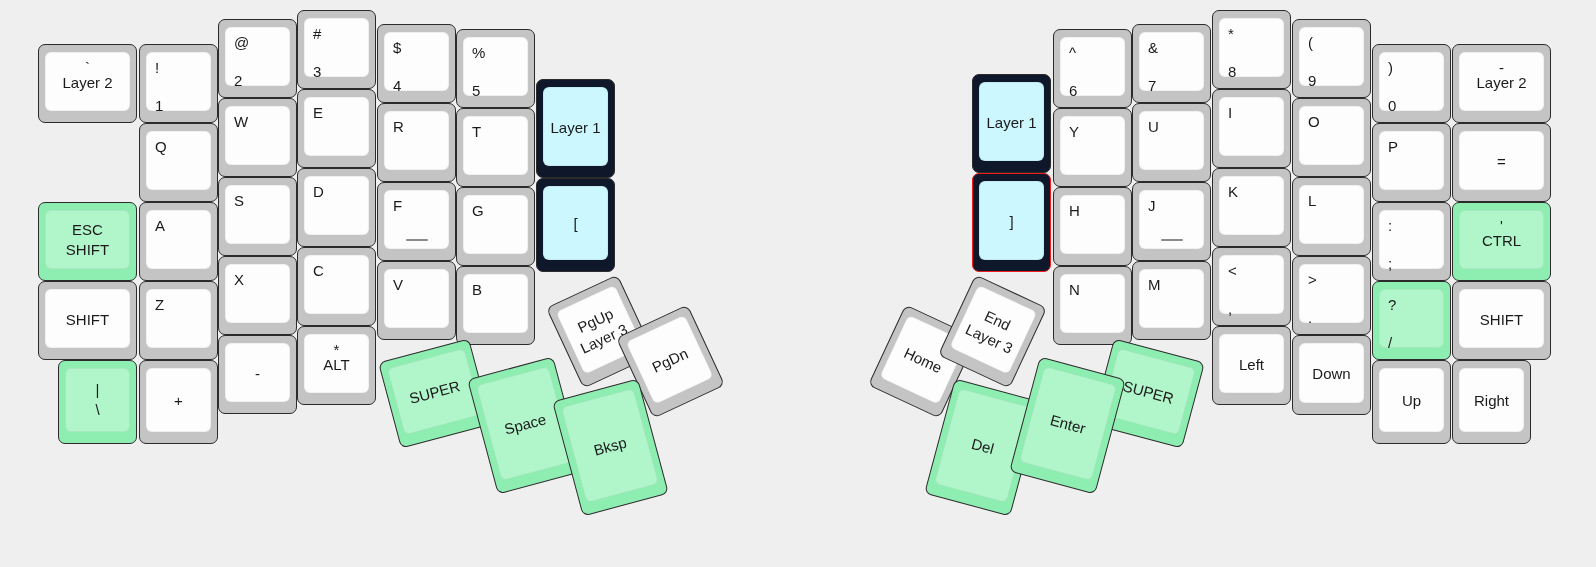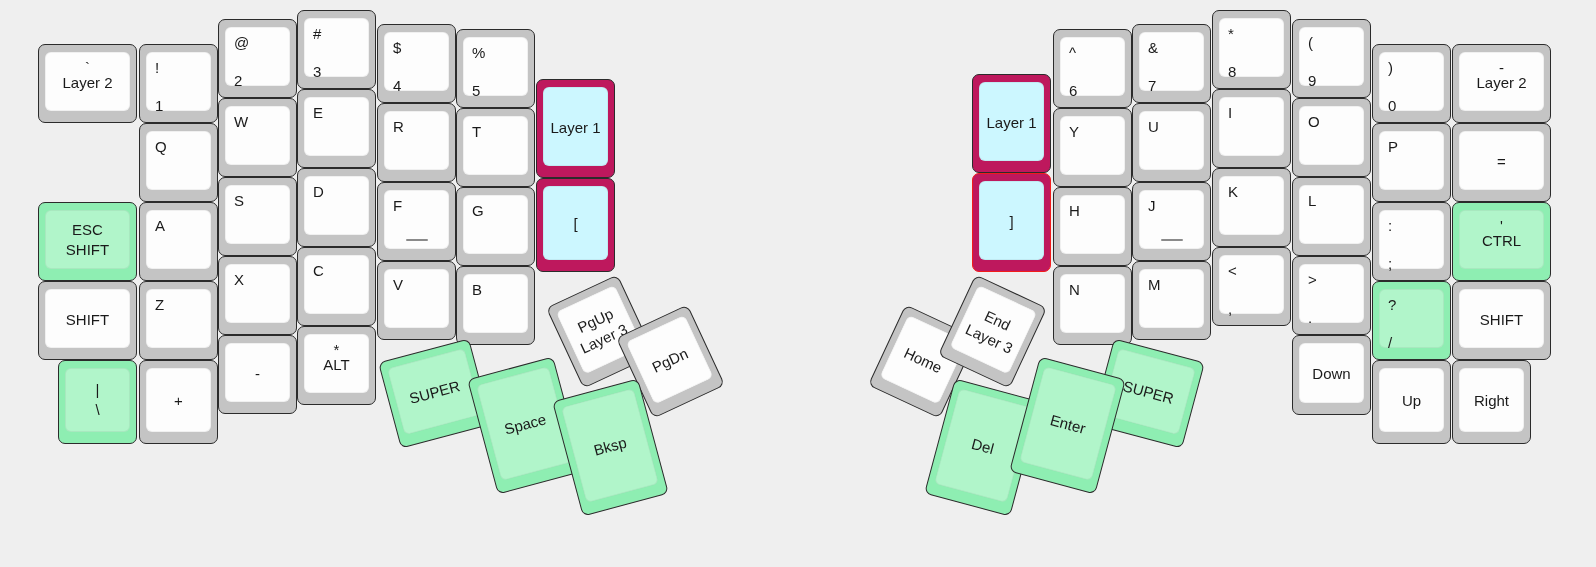--- a/index.html
+++ b/index.html
@@ -23,21 +23,21 @@
   }
   .key .cap{
     position:relative;
     width:100%;height:100%;
     box-sizing:border-box;
     background:#fdfdfd;
     border-radius:6px;
     border:1px solid rgba(0,0,0,0.05);
   }
   
-  .key.blue{background:#be185d;}
+  .key.blue{background:#0f172a;}
   .key.blue .cap{background:#ccf7ff;}
   .key.green{background:#8eeeb2;}
   .key.green .cap{background:#b1f5ca;}
   .key.sel{border-color:#f21b1b;border-width:1.8px;}
 
   
   .lg{
     position:absolute;
     color:#1a1a1a;
     font-size:15px;
@@ -381,20 +381,25 @@
         <div class="cap">
           <span class="lg tl">?</span>
           <span class="lg bl">/</span>
         </div>
       </div>
       <div class="key gray" style="left: 1452px; top: 281px; width: 99px; height: 79px;">
         <div class="cap">
           <span class="lg ctr">SHIFT</span>
         </div>
       </div>
+      <div class="key gray" style="left: 1212px; top: 326px; width: 79px; height: 79px;">
+        <div class="cap">
+          <span class="lg ctr">Left</span>
+        </div>
+      </div>
       <div class="key gray" style="left: 1292px; top: 335px; width: 79px; height: 80px;">
         <div class="cap">
           <span class="lg ctr">Down</span>
         </div>
       </div>
       <div class="key gray" style="left: 1452px; top: 360px; width: 79px; height: 84px;">
         <div class="cap">
           <span class="lg ctr">Right</span>
         </div>
       </div>

